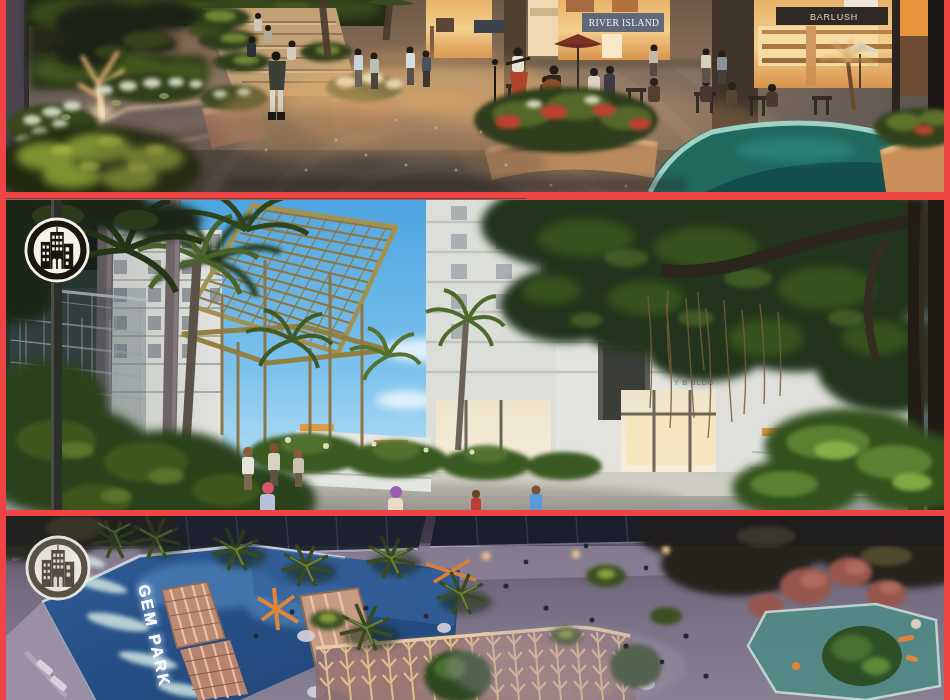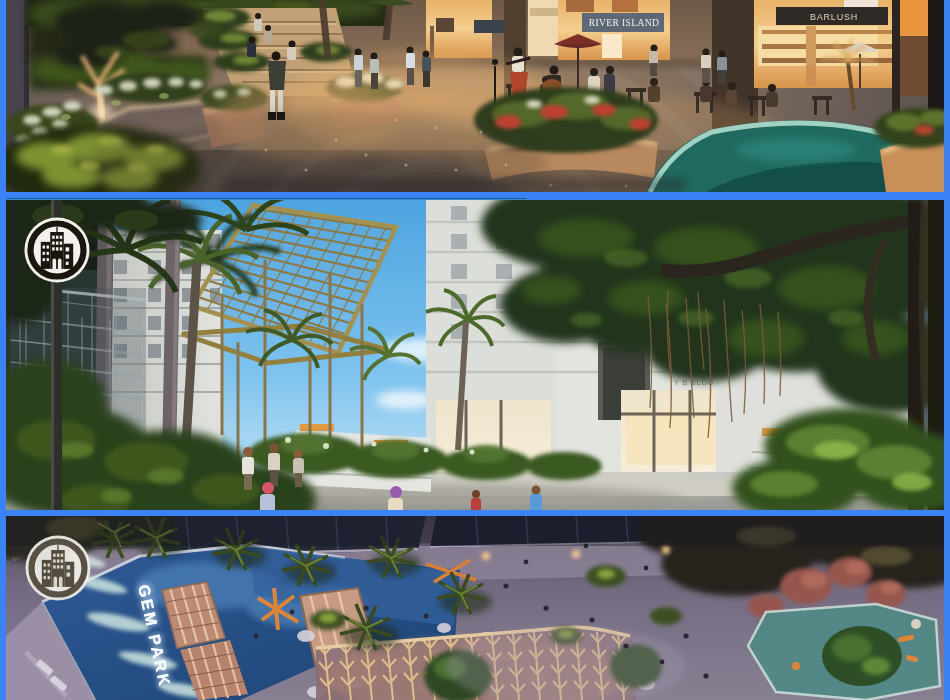--- a/index.html
+++ b/index.html
@@ -1,16 +1,16 @@
 <!DOCTYPE html>
 <html><head>
 <meta charset="utf-8">
 <style>
 html,body{margin:0;padding:0;background:#060606;width:950px;height:700px;overflow:hidden}
-#stage{position:relative;width:950px;height:700px;background:#3b82f6;font-family:"Liberation Sans",sans-serif}
+#stage{position:relative;width:950px;height:700px;background:#ef4444;font-family:"Liberation Sans",sans-serif}
 .panel{position:absolute;left:6px;width:938px;overflow:hidden}
 svg{display:block}
 </style>
 </head>
 <body>
 <div id="stage">
 
 <div class="panel" style="top:0;height:192px">
 <svg width="938" height="192" viewBox="0 0 938 192">
 <defs>

